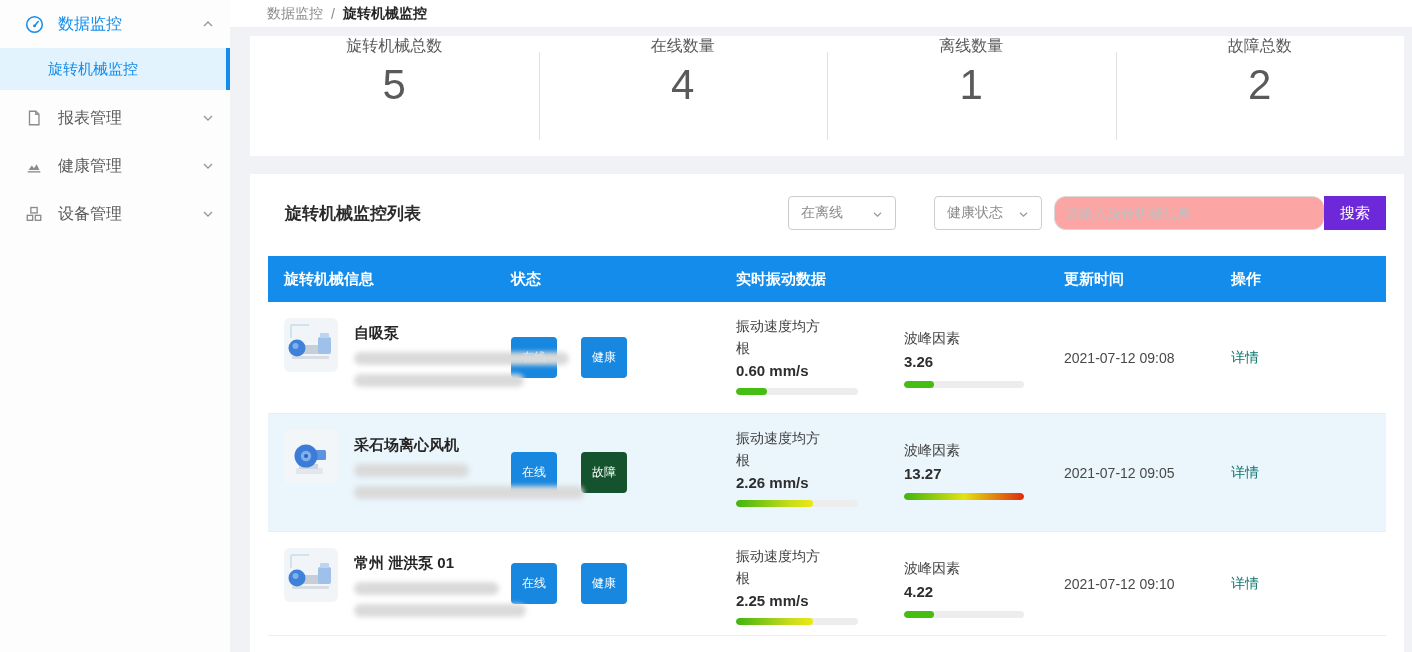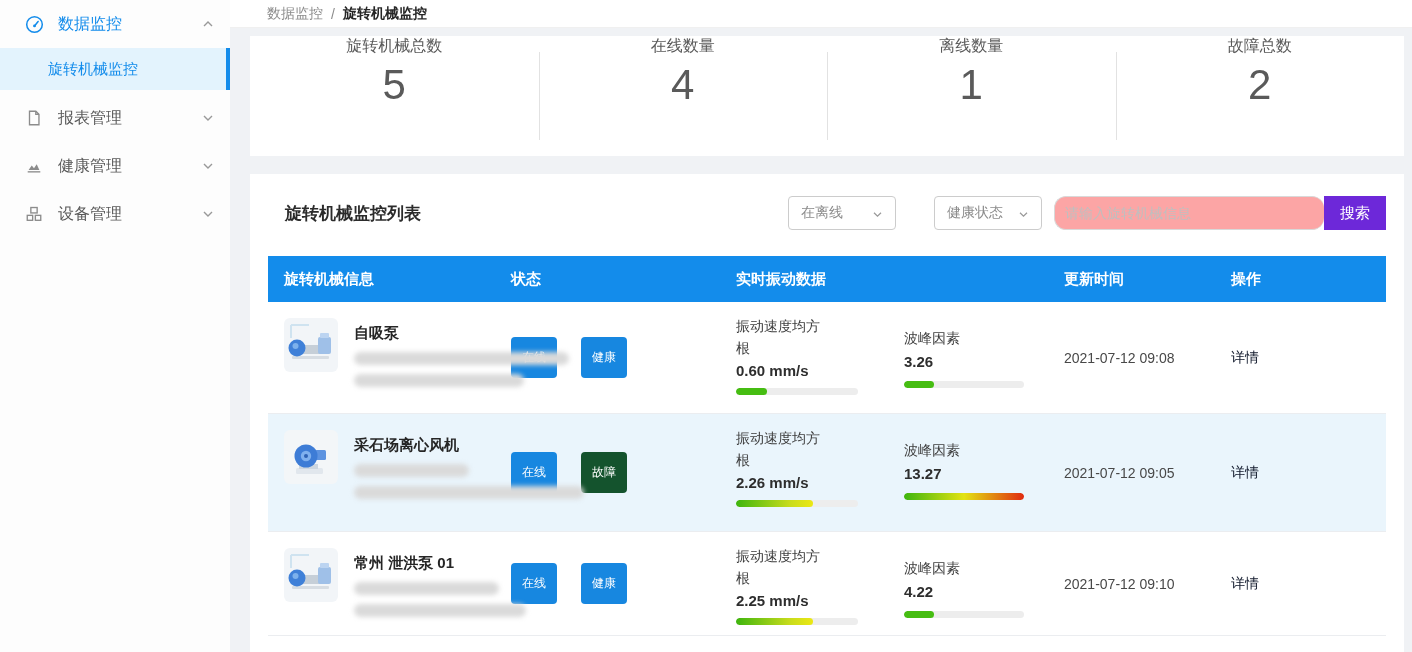--- a/index.html
+++ b/index.html
@@ -77,21 +77,21 @@
   .vib.crest { padding-top:12px; }
   .vlabel { font-size:14px; color:#3d3d3d; line-height:1.55; }
   .rms .vlabel { width:92px; }
   .vvalue { font-size:15px; font-weight:700; color:#2e2e2e; margin-top:3px; }
   .bar { width:122px; height:7px; border-radius:4px; background:#ededed; margin-top:9px; overflow:hidden; }
   .crest .bar { width:120px; margin-top:11px; }
   .fill { height:100%; border-radius:4px; }
   .fill.green { background:#46bd12; }
   .fill.green-yellow { background:linear-gradient(90deg,#3eb50e,#c8dc1c 70%,#ece814); }
   .fill.green-yellow-red { background:linear-gradient(90deg,#3eb50e,#e3e312 50%,#e02a10); }
-  .detail { color:#0f172a; font-size:14px; cursor:pointer; text-decoration:none; }
+  .detail { color:#0f766e; font-size:14px; cursor:pointer; text-decoration:none; }
 </style>
 </head>
 <body>
 
 <div class="sidebar">
   <div class="menu-item active">
     <span class="mi-icon">
       <svg width="19" height="19" viewBox="0 0 20 20">
           <circle cx="10" cy="10" r="8.2" fill="none" stroke="#138ceb" stroke-width="1.6"></circle>
           <path d="M10 11.5 L13.8 6.8" stroke="#138ceb" stroke-width="1.6" stroke-linecap="round" fill="none"></path>

